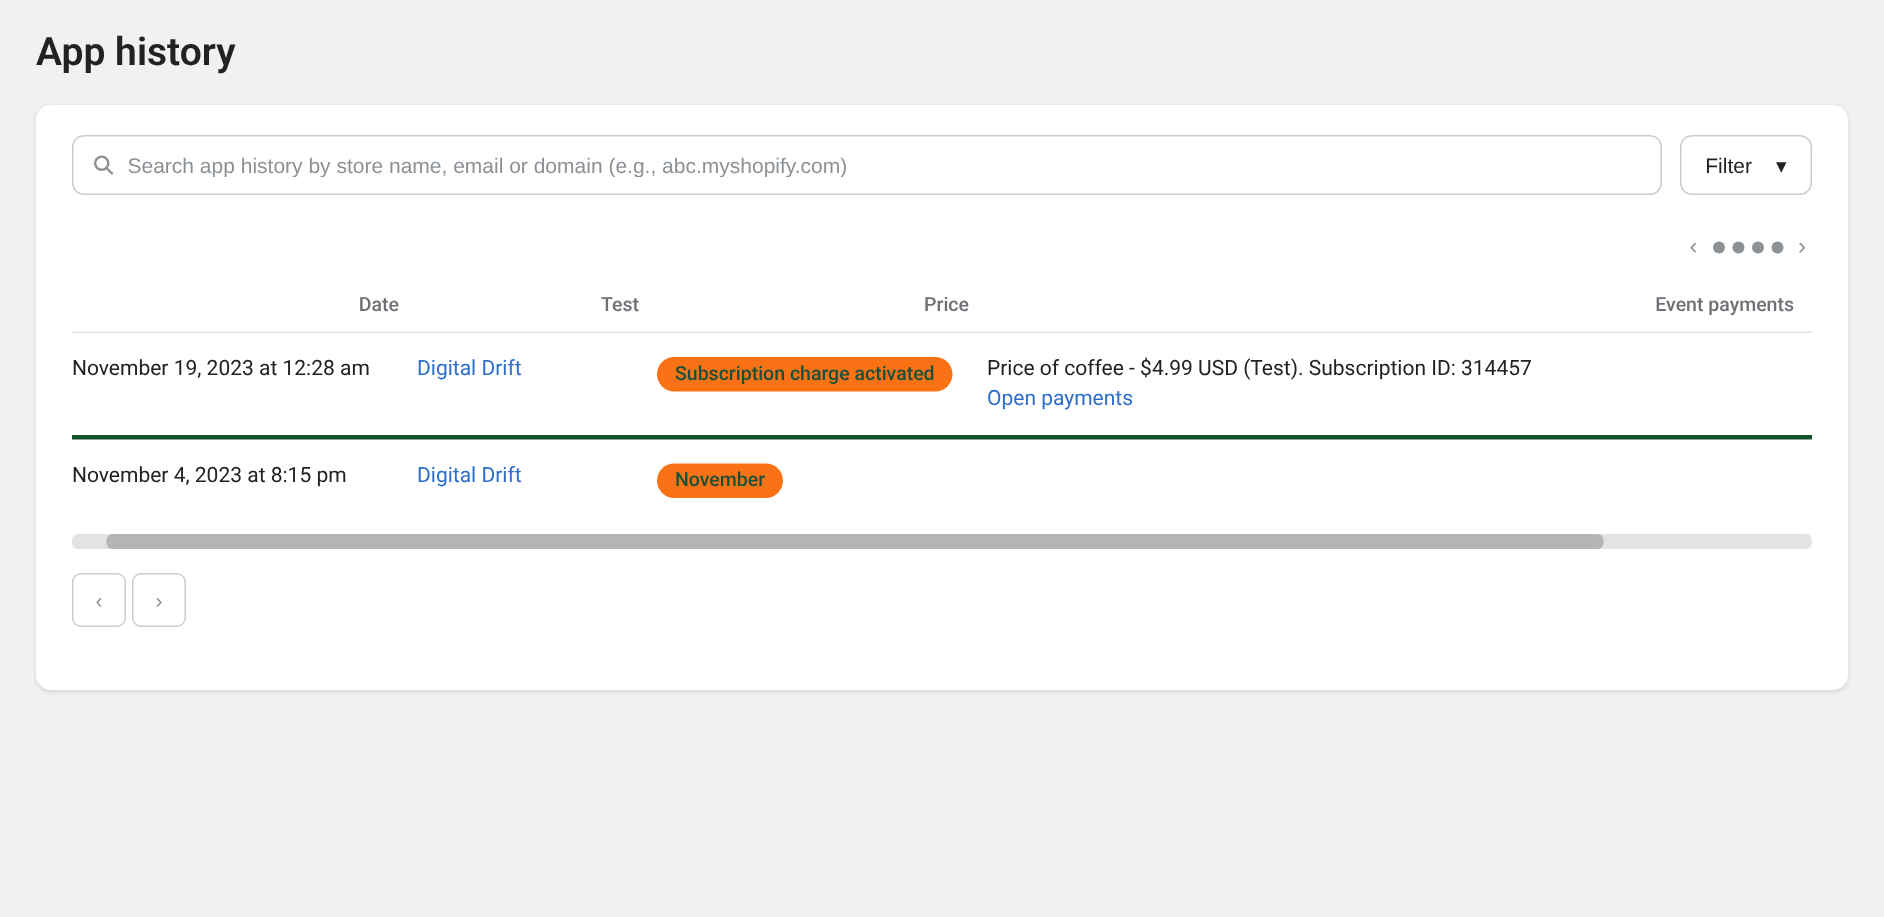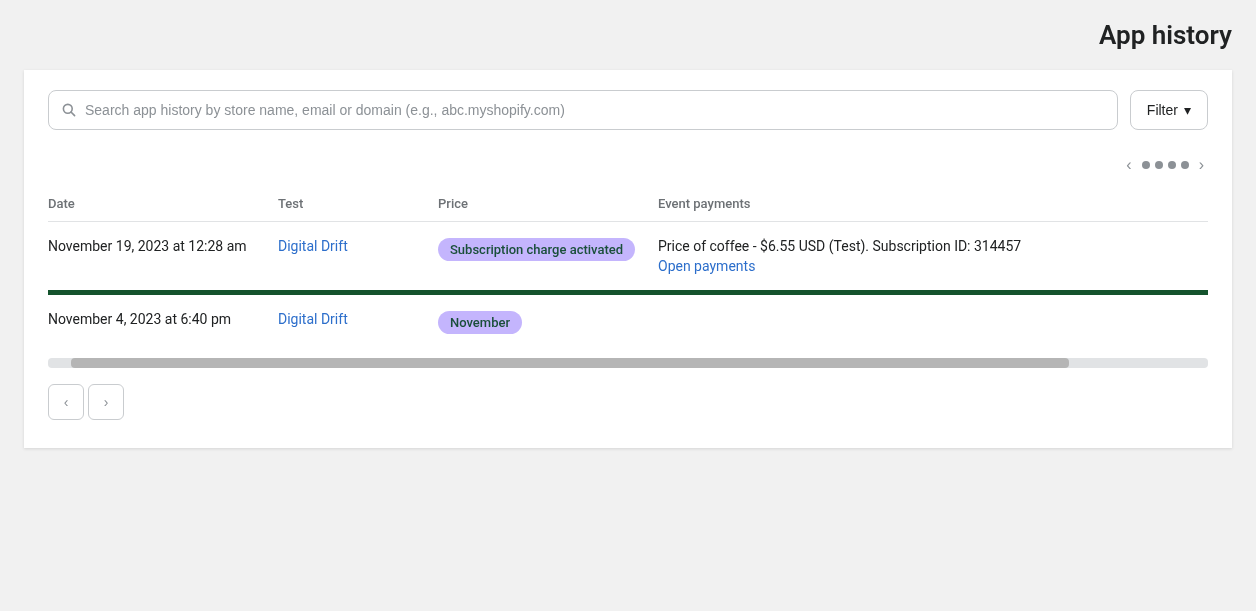--- a/index.html
+++ b/index.html
@@ -8,27 +8,26 @@
       background: #f1f1f1;
       min-height: 611px;
       padding: 20px 24px;
       color: #202223;
     }
     .page-title {
       font-size: 26px;
       font-weight: 600;
       color: #202223;
       margin-bottom: 20px;
-      text-align: right;
     }
     .card {
       background: #fff;
-      border-radius: 0;
+      border-radius: 10px;
       box-shadow: 0 1px 3px rgba(0,0,0,0.12);
-      padding: 20px 24px 28px;
+      padding: 20px 24px 42px;
     }
     .search-filter-row {
       display: flex;
       gap: 12px;
       margin-bottom: 24px;
     }
     .search-wrapper {
       flex: 1;
       display: flex;
       align-items: center;
@@ -49,21 +48,21 @@
       outline: none;
       font-size: 14px;
       color: #202223;
       flex: 1;
       background: transparent;
     }
     .search-input::placeholder { color: #8c9196; }
     .filter-btn {
       display: flex;
       align-items: center;
-      gap: 6px;
+      gap: 16px;
       border: 1px solid #c9cccf;
       border-radius: 8px;
       background: #fff;
       padding: 0 16px;
       height: 40px;
       font-size: 14px;
       font-weight: 500;
       color: #202223;
       cursor: pointer;
     }
@@ -93,32 +92,32 @@
       width: 8px;
       height: 8px;
       border-radius: 50%;
       background: #8c9196;
     }
     .table {
       width: 100%;
       border-collapse: collapse;
     }
     .table th {
-      text-align: left;
+      text-align: right;
       font-size: 13px;
       font-weight: 500;
       color: #6d7175;
       padding: 8px 12px 10px 0;
       border-bottom: 1px solid #e1e3e5;
     }
     .table td {
       padding: 16px 12px 16px 0;
       font-size: 14px;
       color: #202223;
-      border-bottom: 5px solid #14532d;
+      border-bottom: 3px solid #14532d;
       vertical-align: top;
     }
     .table tr:last-child td {
       border-bottom: none;
     }
     .col-date { width: 230px; }
     .col-store { width: 160px; }
     .col-event { width: 220px; }
     .col-details { }
     .store-link {
@@ -126,21 +125,21 @@
       cursor: pointer;
     }
     .badge {
       display: inline-block;
       padding: 4px 12px;
       border-radius: 20px;
       font-size: 13px;
       font-weight: 500;
     }
     .badge-green {
-      background: #c4b5fd;
+      background: #f97316;
       color: #1a4f3a;
     }
     .event-details-text {
       font-size: 14px;
       color: #202223;
       margin-bottom: 4px;
     }
     .open-payments-link {
       color: #2c6ecb;
       cursor: pointer;
@@ -227,27 +226,27 @@
 
       <tr class="table-row">
         <td>November 19, 2023 at 12:28 am</td>
         <td>
           <a class="store-link">Digital Drift</a>
         </td>
         <td>
           <span class="badge badge-green">Subscription charge activated</span>
         </td>
         <td>
-          <div class="event-details-text">Price of coffee - $6.55 USD (Test). Subscription ID: 314457</div>
+          <div class="event-details-text">Price of coffee - $4.99 USD (Test). Subscription ID: 314457</div>
           <a class="open-payments-link">Open payments</a>
         </td>
       </tr>
 
       <tr class="table-row">
-        <td>November 4, 2023 at 6:40 pm</td>
+        <td>November 4, 2023 at 8:15 pm</td>
         <td>
           <a class="store-link">Digital Drift</a>
         </td>
         <td>
           <span class="badge badge-green">November</span>
         </td>
         <td></td>
       </tr>
     </tbody>
   </table>

